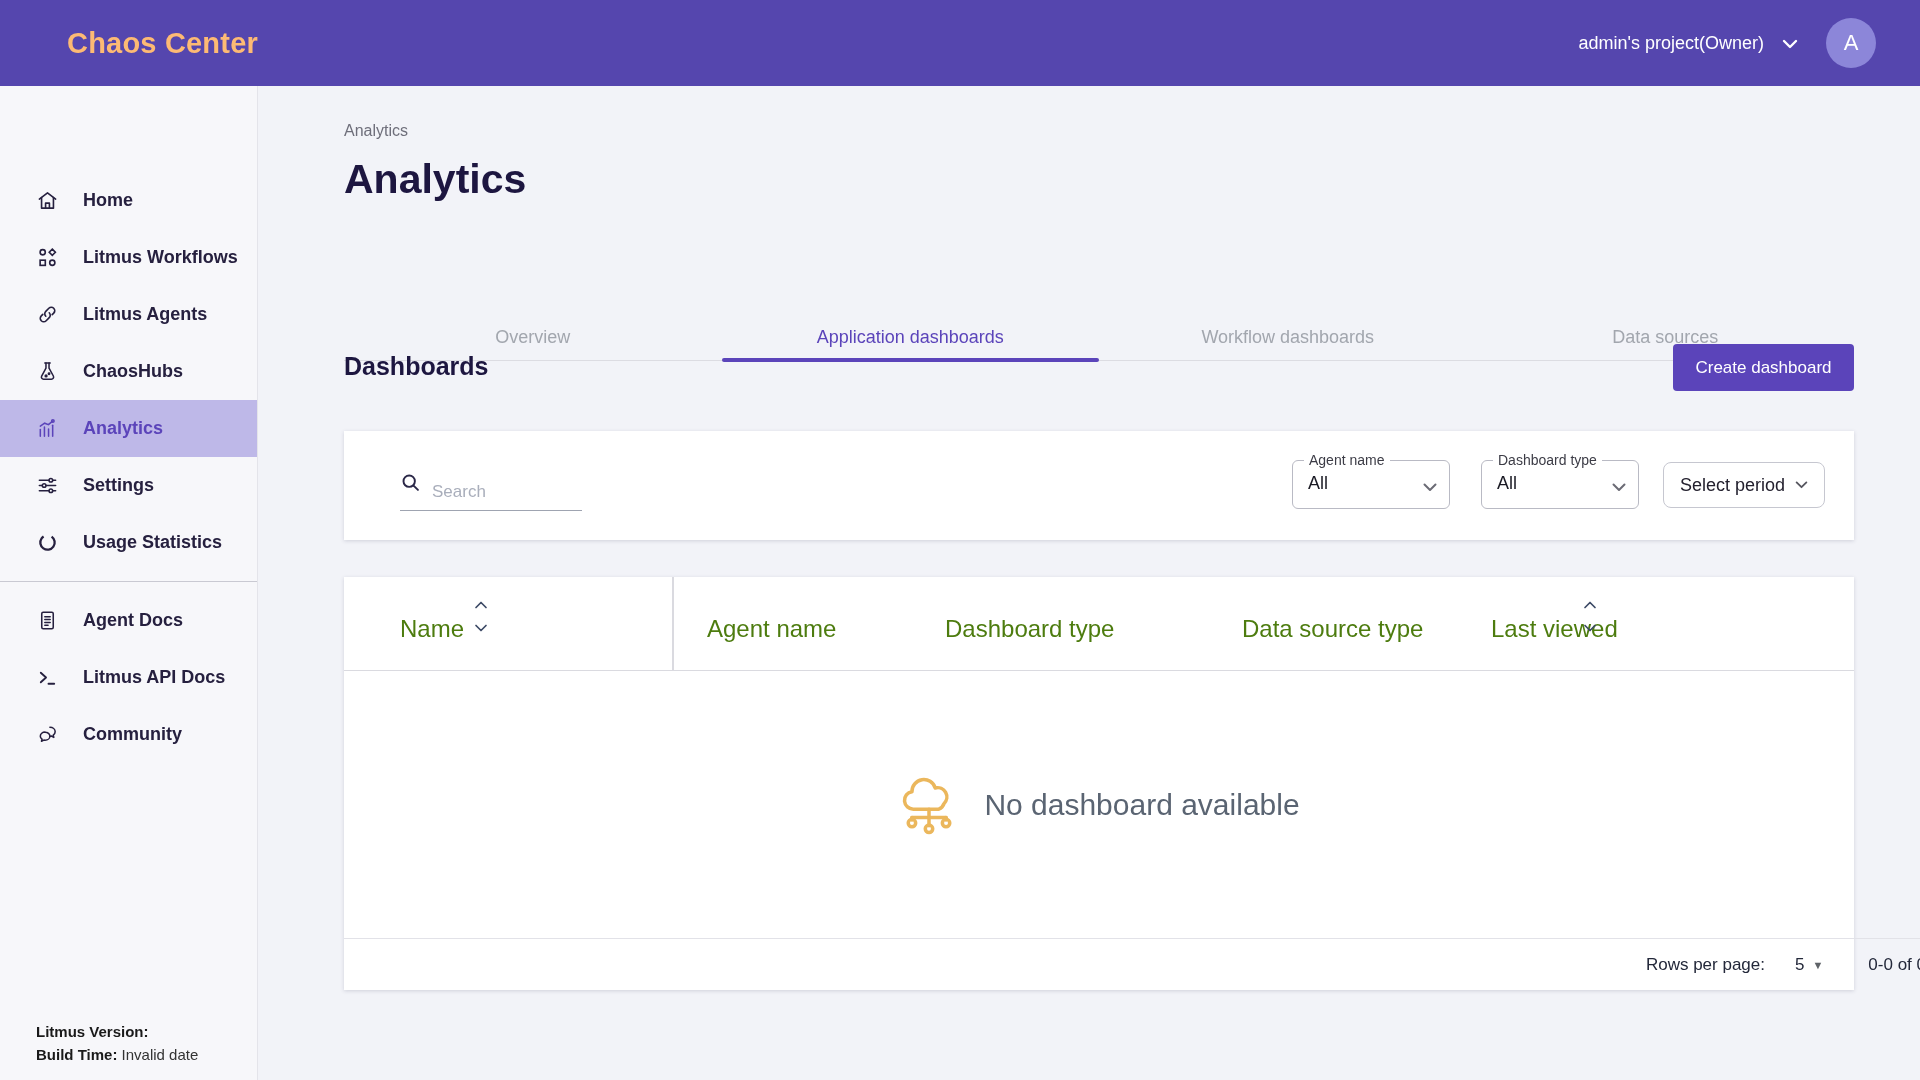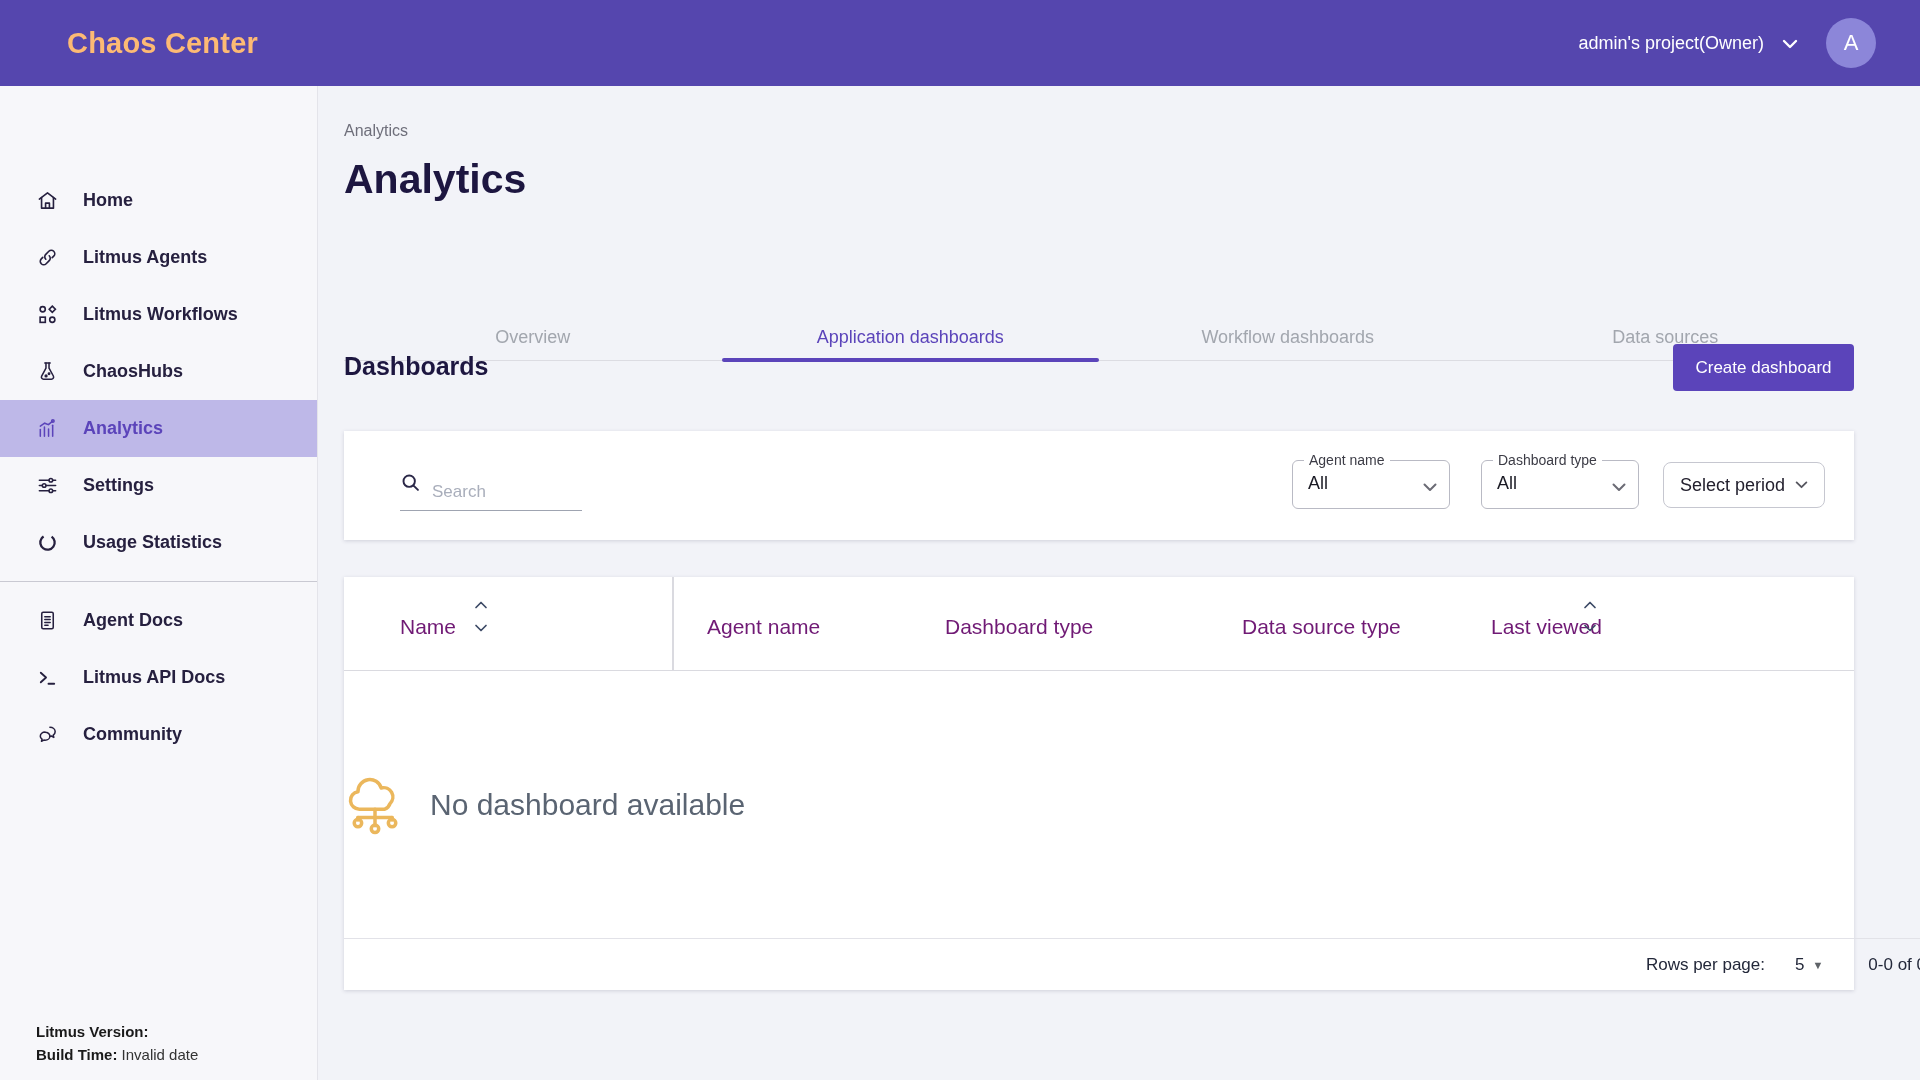--- a/index.html
+++ b/index.html
@@ -23,21 +23,21 @@
   .project-selector { display:flex; align-items:center; gap:18px; color:#fff; font-size:18px; cursor:pointer; }
   .chev { display:inline-block; }
   .avatar {
     width:50px; height:50px; border-radius:50%;
     background:#8C86D9; color:#fff; font-size:22px;
     display:flex; align-items:center; justify-content:center; cursor:pointer;
   }
 
   
   .sidebar {
-    position:absolute; top:86px; left:0; width:318px; height:994px;
+    position:absolute; top:86px; left:0; width:258px; height:994px;
     background:#F7F7FA; border-right:1px solid #E4E4EA;
     padding-top:86px;
   }
   .nav-item {
     height:57px; display:flex; align-items:center; gap:24px;
     padding-left:36px; cursor:pointer;
     font-size:18px; font-weight:700; color:#26203F;
   }
   .nav-item svg { width:23px; height:23px; flex:0 0 23px; }
   .nav-item.active { background:#BEB8E8; color:#5B44BA; }
@@ -110,35 +110,35 @@
   .period-btn {
     position:absolute; left:1319px; top:31px; width:162px; height:46px;
     border:1px solid #C6C7D0; border-radius:8px; background:#fff;
     font-size:18px; color:#23202E; font-family:inherit; cursor:pointer;
     display:flex; align-items:center; justify-content:center; gap:10px;
   }
 
   
   .thead { position:absolute; top:0; left:0; width:1510px; height:94px; border-bottom:1px solid #DADAE0; }
   .col-divider { position:absolute; left:328px; top:0; width:2px; height:94px; background:#DADAE0; }
-  .th { position:absolute; font-size:21px; color:#701a75; top:38px; }
+  .th { position:absolute; font-size:24px; color:#4d7c0f; top:38px; }
   .th-name { left:56px; }
   .th-agent { left:363px; }
   .th-dash { left:601px; }
   .th-dsrc { left:898px; }
   .th-last { left:1147px; }
   .sort-stack { position:absolute; width:16px; }
   .sort-name { left:130px; top:24px; }
   .sort-last { left:1239px; top:24px; }
   .sort-stack svg { display:block; cursor:pointer; }
   .sort-stack svg + svg { margin-top:15px; }
 
   .empty-state {
     position:absolute; top:94px; left:0; width:1510px; height:267px;
-    display:flex; align-items:center; justify-content:flex-start; gap:24px;
+    display:flex; align-items:center; justify-content:center; gap:24px;
   }
   .empty-text { font-size:30px; color:#5A6472; }
 
   .pagination {
     position:absolute; bottom:0; left:0; width:1792px; height:52px;
     border-top:1px solid #E2E2E8;
     display:flex; align-items:center; justify-content:flex-end;
     font-size:17px; color:#23283A; padding-right:80px; gap:0;
   }
   .rpp-label { margin-right:30px; }
@@ -174,35 +174,35 @@
   <div class="nav-item">
     <svg viewBox="0 0 24 24" fill="none" stroke="#26203F" stroke-width="1.7" stroke-linecap="round" stroke-linejoin="round">
         <path d="M3.5 10.5 L12 4 L20.5 10.5"></path>
         <path d="M5.8 9 V20 H18.2 V9"></path>
         <path d="M10 20 v-5.2 h4 V20"></path>
       </svg>
     <span>Home</span>
   </div>
 
   <div class="nav-item">
-    <svg viewBox="0 0 24 24" fill="none" stroke="#26203F" stroke-width="1.7" stroke-linecap="round" stroke-linejoin="round">
-        <path d="M10.2 13.8 a3.6 3.6 0 0 1 0-5.1 L13.4 5.5 a3.6 3.6 0 0 1 5.1 5.1 L16.9 12.2"></path>
-        <path d="M13.8 10.2 a3.6 3.6 0 0 1 0 5.1 L10.6 18.5 a3.6 3.6 0 0 1 -5.1-5.1 L7.1 11.8"></path>
-      </svg>
-    <span>Litmus Agents</span>
-  </div>
-
-  <div class="nav-item">
     <svg viewBox="0 0 24 24" fill="none" stroke="#26203F" stroke-width="1.7">
         <circle cx="7" cy="6.5" r="2.7"></circle>
         <path d="M17 3.3 L20.2 6.5 L17 9.7 L13.8 6.5 Z"></path>
         <rect x="4.3" y="14.8" width="5.4" height="5.4"></rect>
         <circle cx="17" cy="17.5" r="2.7"></circle>
       </svg>
     <span>Litmus Workflows</span>
+  </div>
+
+  <div class="nav-item">
+    <svg viewBox="0 0 24 24" fill="none" stroke="#26203F" stroke-width="1.7" stroke-linecap="round" stroke-linejoin="round">
+        <path d="M10.2 13.8 a3.6 3.6 0 0 1 0-5.1 L13.4 5.5 a3.6 3.6 0 0 1 5.1 5.1 L16.9 12.2"></path>
+        <path d="M13.8 10.2 a3.6 3.6 0 0 1 0 5.1 L10.6 18.5 a3.6 3.6 0 0 1 -5.1-5.1 L7.1 11.8"></path>
+      </svg>
+    <span>Litmus Agents</span>
   </div>
 
   <div class="nav-item">
     <svg viewBox="0 0 24 24" fill="none" stroke="#26203F" stroke-width="1.6" stroke-linecap="round" stroke-linejoin="round">
         <path d="M9.2 3.2 h5.6"></path>
         <path d="M10.4 3.2 V8.6 L5.9 16.7 a2.3 2.3 0 0 0 2 3.4 h8.2 a2.3 2.3 0 0 0 2-3.4 L13.6 8.6 V3.2"></path>
         <circle cx="10.5" cy="16.6" r="0.9" fill="#26203F"></circle>
         <circle cx="13.6" cy="14.4" r="0.7" fill="#26203F"></circle>
       </svg>
     <span>ChaosHubs</span>

